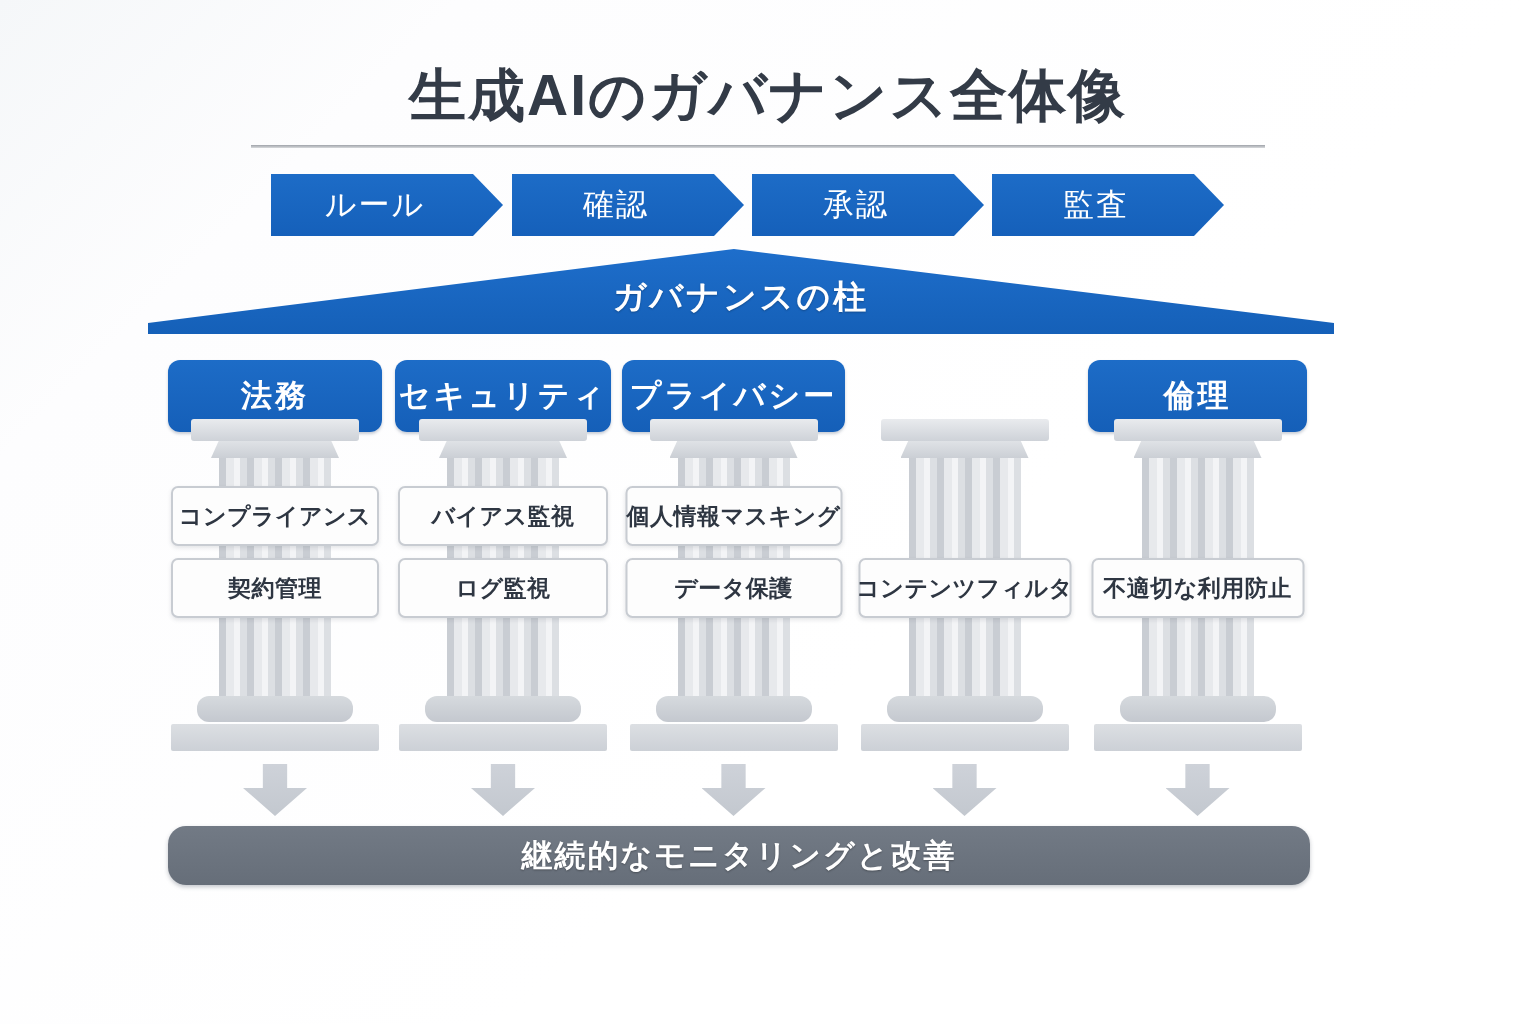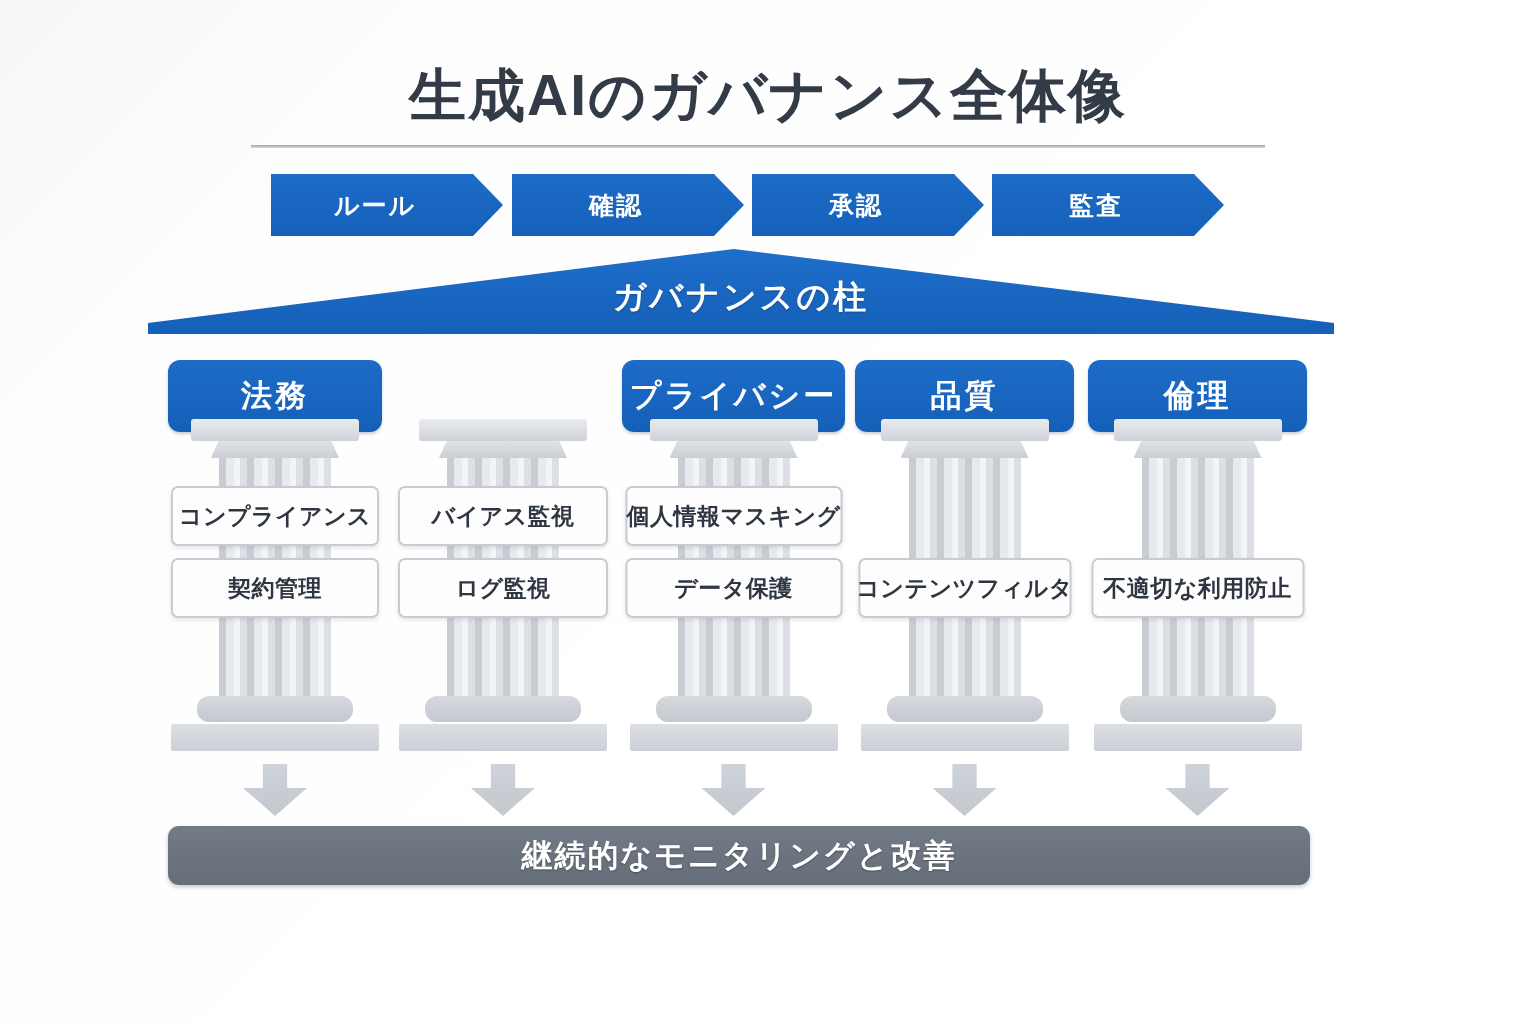--- a/index.html
+++ b/index.html
@@ -23,21 +23,21 @@
     position:absolute;top:145px;left:251px;width:1014px;height:3px;
     background:linear-gradient(to bottom,#9fa3a9,#d8dadd);
   }
   
   .flow{position:absolute;top:174px;left:0;width:1536px;height:62px;}
   .chevron{
     position:absolute;top:0;height:62px;width:232px;
     background:linear-gradient(to bottom,#1d6cc7,#1560ba);
     clip-path:polygon(0 0,calc(100% - 30px) 0,100% 50%,calc(100% - 30px) 100%,0 100%);
     display:flex;align-items:center;justify-content:center;
-    color:#ffffff;font-size:25px;font-weight:700;letter-spacing:2px;
+    color:#ffffff;font-size:31px;font-weight:400;letter-spacing:2px;
     padding-right:24px;box-sizing:border-box;
   }
   .c1{left:271px}.c2{left:512px}.c3{left:752px}.c4{left:992px}
   
   .pediment{
     position:absolute;left:148px;top:249px;width:1186px;height:85px;
     background:linear-gradient(to bottom,#1e6ecb,#1560b8);
     clip-path:polygon(0 87%,49.4% 0,100% 87%,100% 100%,0 100%);
   }
   .pediment-label{
@@ -101,21 +101,21 @@
   .down-arrow{
     position:absolute;top:404px;left:50%;transform:translateX(-50%);
     width:64px;height:52px;
     background:linear-gradient(to bottom,#ced2d9,#c3c8cf);
     clip-path:polygon(31% 0,69% 0,69% 46%,100% 46%,50% 100%,0 46%,31% 46%);
   }
   
   .footer-bar{
     position:absolute;left:168px;top:826px;width:1142px;height:59px;
     background:linear-gradient(to bottom,#727a85,#666e79);
-    border-radius:11px;
+    border-radius:18px;
     display:flex;align-items:center;justify-content:center;
     color:#ffffff;font-size:31px;font-weight:800;letter-spacing:2px;
     text-shadow:0 1px 2px rgba(0,0,0,.3);
     box-shadow:0 2px 4px rgba(60,70,85,.3);
   }
 </style>
 </head>
 <body>
 
 <div class="canvas">
@@ -140,20 +140,21 @@
     <div class="cap-echinus"></div>
     <div class="shaft"></div>
     <div class="base-torus"></div>
     <div class="plinth"></div>
     <div class="item-box row1">コンプライアンス</div>
     <div class="item-box row2">契約管理</div>
     <div class="down-arrow"></div>
   </div>
 
   <div class="pillar p2">
+    <div class="pillar-header">セキュリティ</div>
     <div class="cap-abacus"></div>
     <div class="cap-echinus"></div>
     <div class="shaft"></div>
     <div class="base-torus"></div>
     <div class="plinth"></div>
     <div class="item-box row1">バイアス監視</div>
     <div class="item-box row2">ログ監視</div>
     <div class="down-arrow"></div>
   </div>
 
@@ -163,21 +164,20 @@
     <div class="cap-echinus"></div>
     <div class="shaft"></div>
     <div class="base-torus"></div>
     <div class="plinth"></div>
     <div class="item-box row1">個人情報マスキング</div>
     <div class="item-box row2">データ保護</div>
     <div class="down-arrow"></div>
   </div>
 
   <div class="pillar p4">
-    <div class="pillar-header">品質</div>
     <div class="cap-abacus"></div>
     <div class="cap-echinus"></div>
     <div class="shaft"></div>
     <div class="base-torus"></div>
     <div class="plinth"></div>
     <div class="item-box row2">コンテンツフィルタ</div>
     <div class="down-arrow"></div>
   </div>
 
   <div class="pillar p5">

